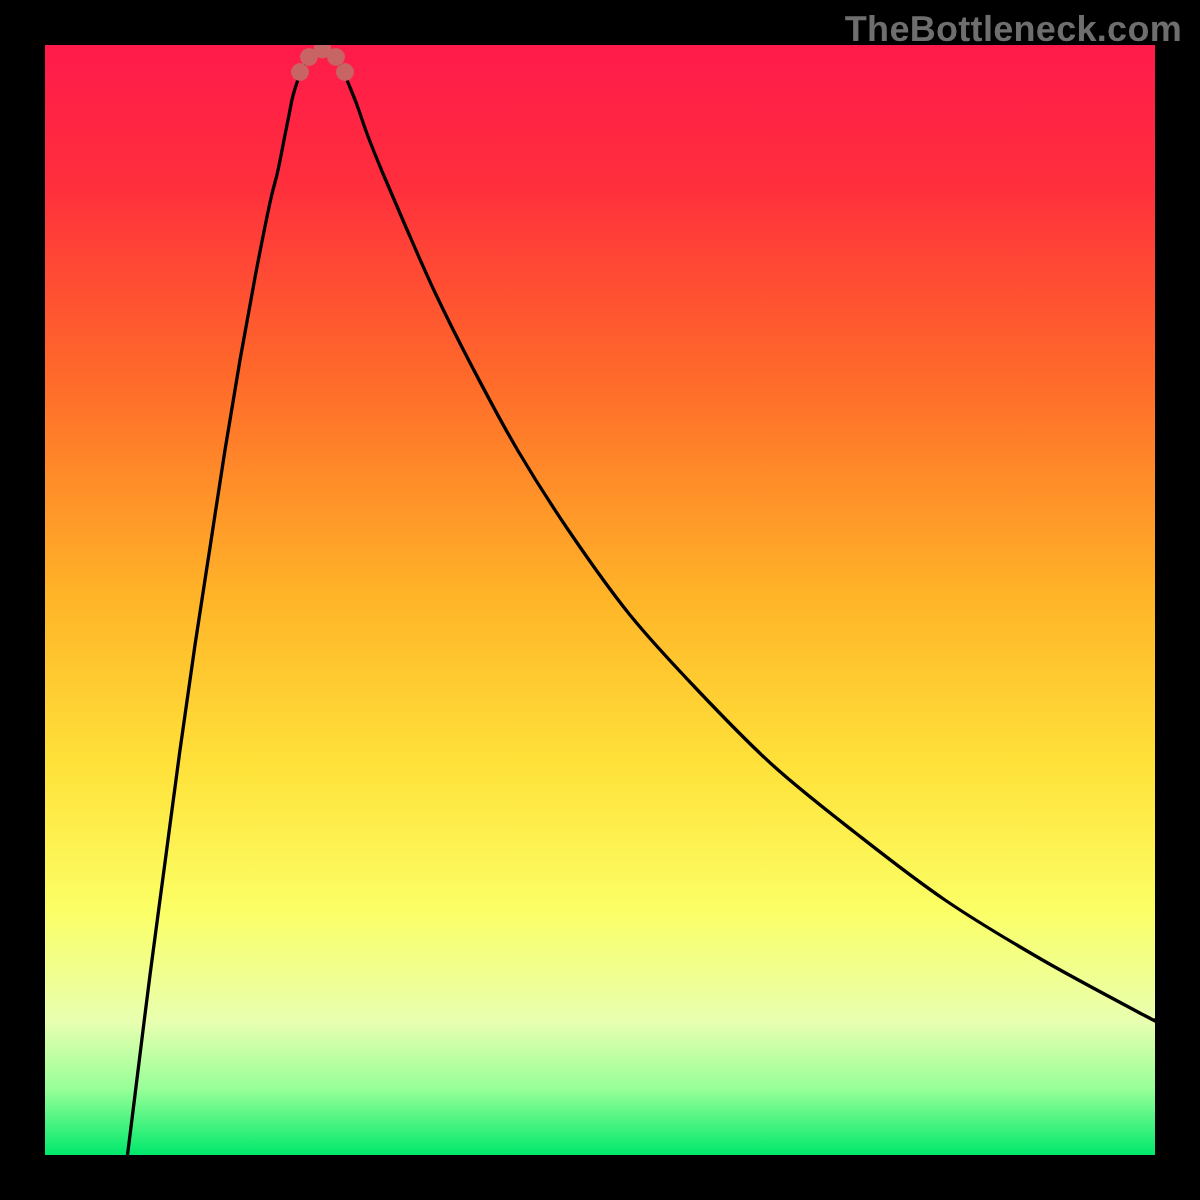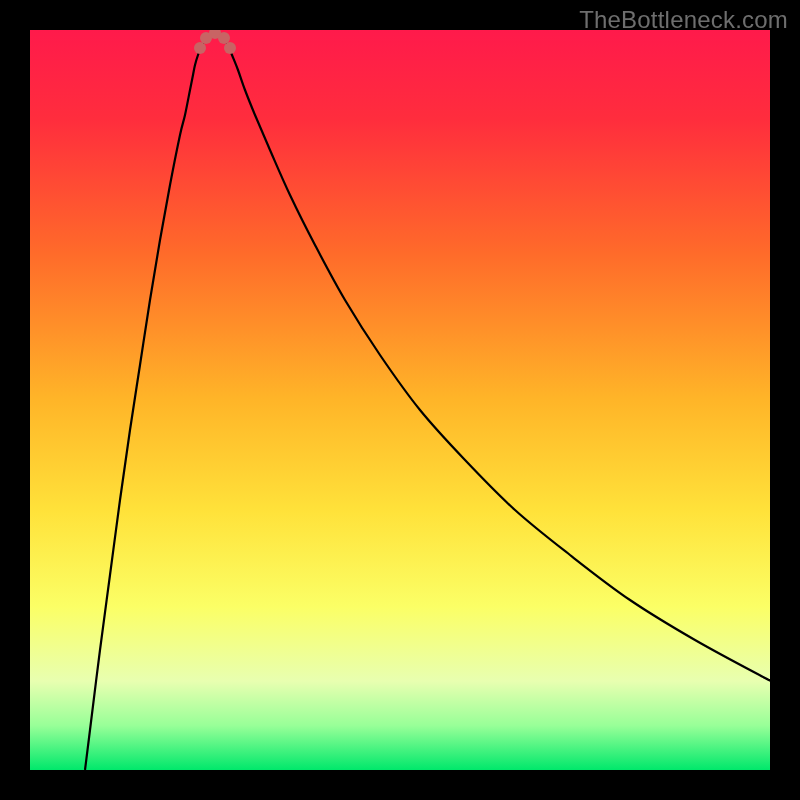--- a/index.html
+++ b/index.html
@@ -25,21 +25,21 @@
     top: 0;
     width: 740px;
     height: 740px;
   }
   .watermark {
     position: absolute;
     top: 6px;
     right: 12px;
     color: #6e6e6e;
     font-size: 24px;
-    font-weight: 400;
+    font-weight: 700;
     letter-spacing: 0.2px;
     user-select: none;
   }
   svg { display: block; }
 </style>
 </head>
 <body>
 
 <div class="watermark">TheBottleneck.com</div>
 

